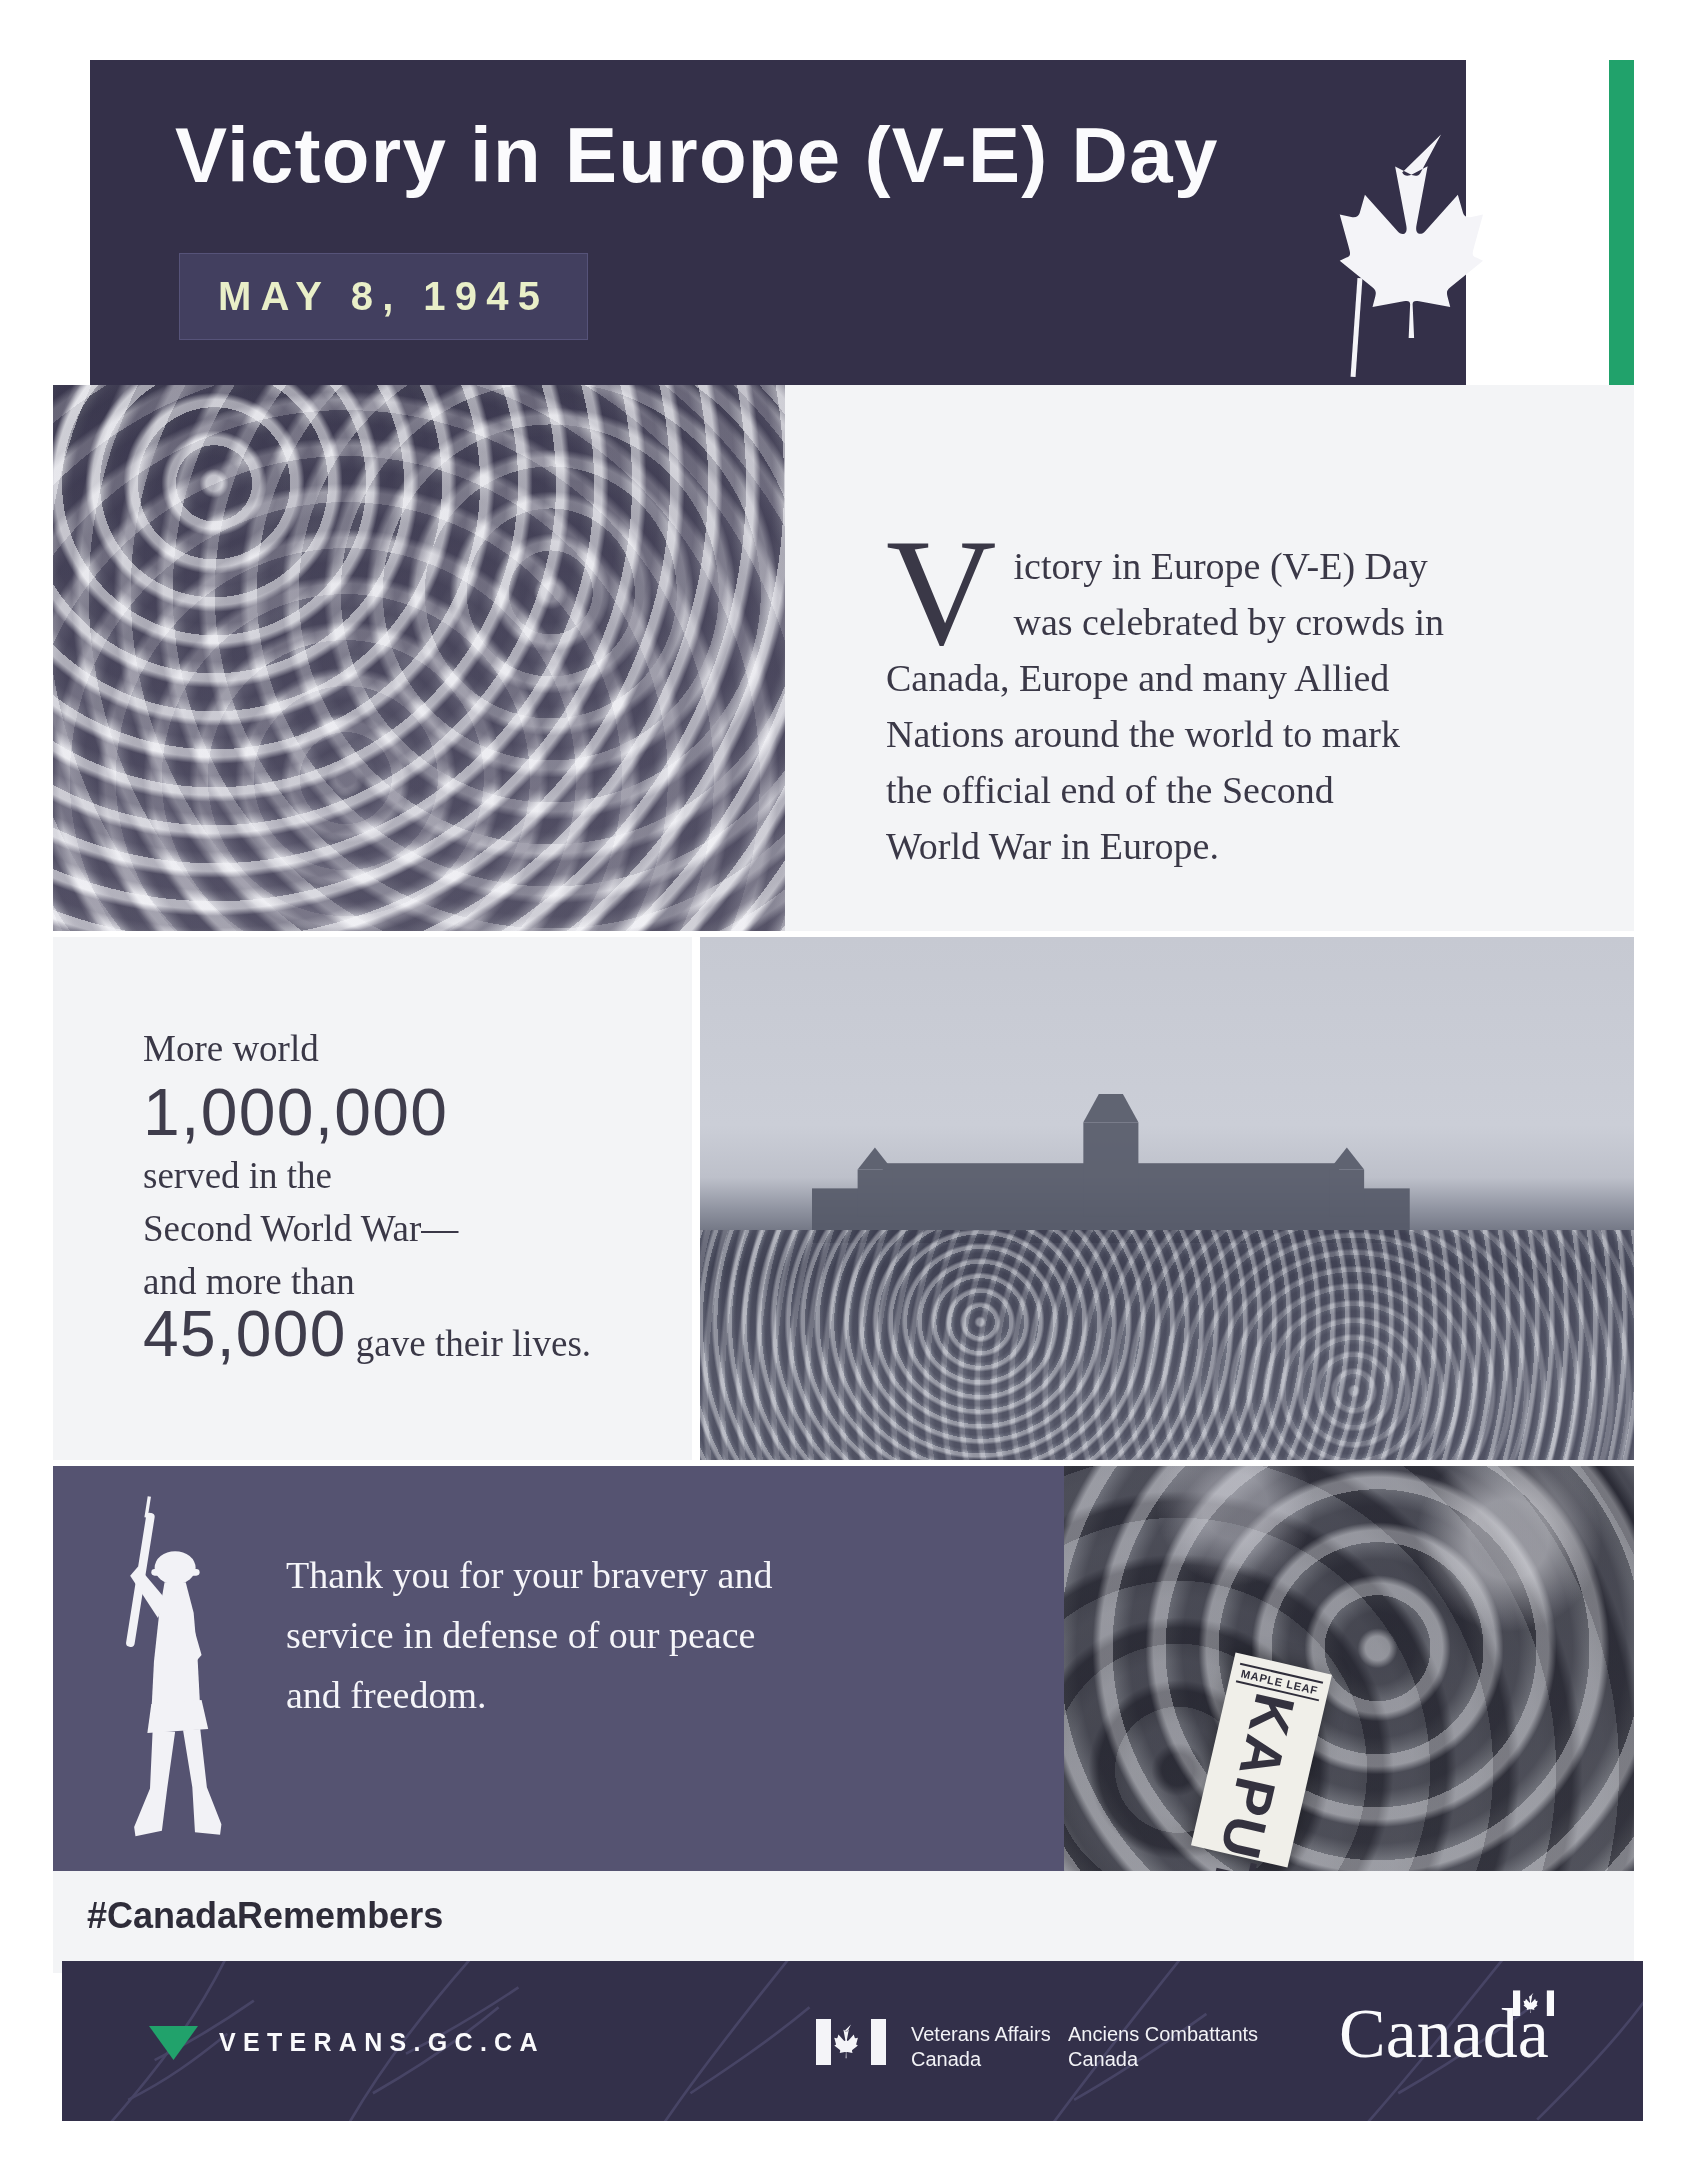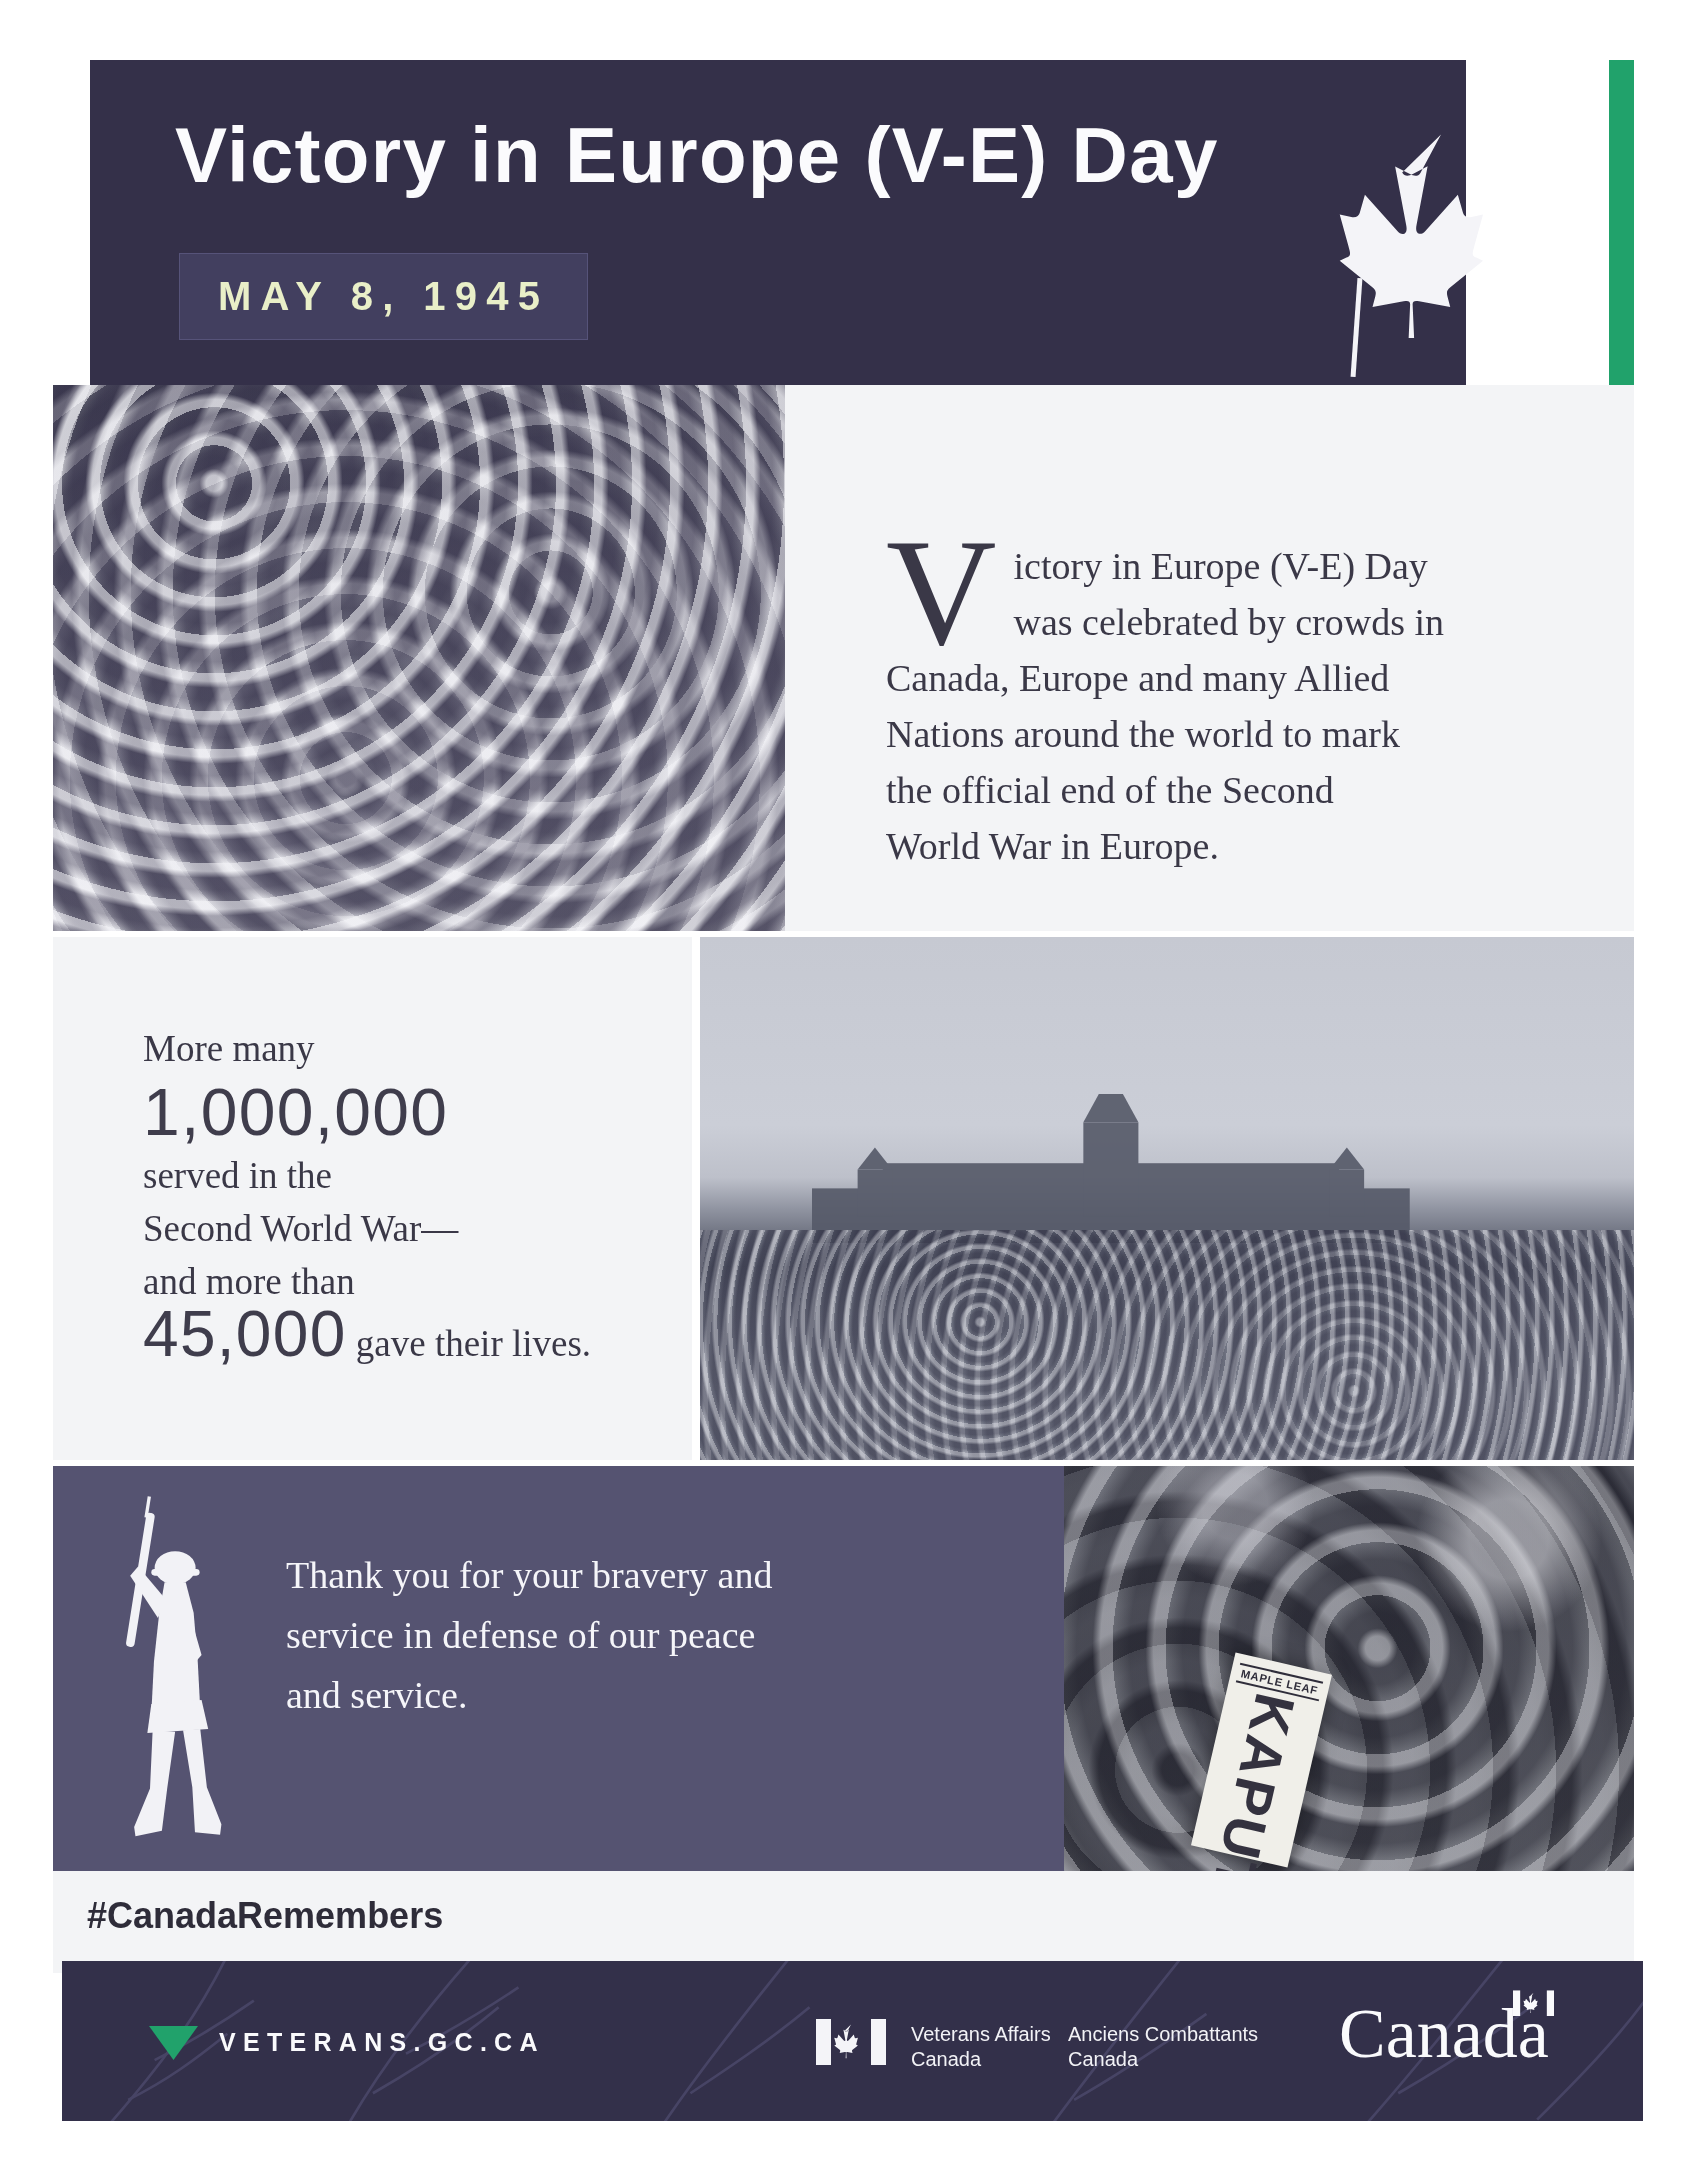--- a/index.html
+++ b/index.html
@@ -114,21 +114,21 @@
       <span class="tline">was celebrated by crowds in</span>
       <span class="tline">Canada, Europe and many Allied</span>
       <span class="tline">Nations around the world to mark</span>
       <span class="tline">the official end of the Second</span>
       <span class="tline">World War in Europe.</span>
     </div>
   </section>
 
   <section class="panel panel--stats">
     <div class="stats-text">
-      <span class="tline">More many</span>
+      <span class="tline">More world</span>
       <span class="tline stat-number">1,000,000</span>
       <span class="tline">served in the</span>
       <span class="tline">Second World War—</span>
       <span class="tline">and more than</span>
       <span class="tline"><span class="stat-number stat-number--inline">45,000</span><span> gave their lives.</span></span>
     </div>
   </section>
   <div class="photo photo--parliament">
     <svg class="parl-silhouette" viewBox="0 0 760 190">
       <g fill="#555968" opacity="0.9">
@@ -155,21 +155,21 @@
         <path d="M108,158 L66,108 54,122 96,186 z"></path>
         <path d="M142,172 l20,70 -14,16 -18,-66 z"></path>
         <path d="M86,316 l76,-6 10,44 -92,6 z"></path>
         <path d="M88,356 l34,2 -12,86 -8,64 -40,8 -2,-14 24,-58 z"></path>
         <path d="M134,356 l26,-2 10,88 22,56 -2,16 -38,-4 -4,-68 z"></path>
       </g>
     </svg>
     <div class="thanks-text">
       <span class="tline">Thank you for your bravery and</span>
       <span class="tline">service in defense of our peace</span>
-      <span class="tline">and service.</span>
+      <span class="tline">and freedom.</span>
     </div>
   </section>
   <div class="photo photo--soldiers">
     <div class="newspaper">
       <div class="np-masthead">MAPLE LEAF</div>
       <span class="np-headline">KAPUT</span>
     </div>
   </div>
 
   <div class="hashtag-band">

